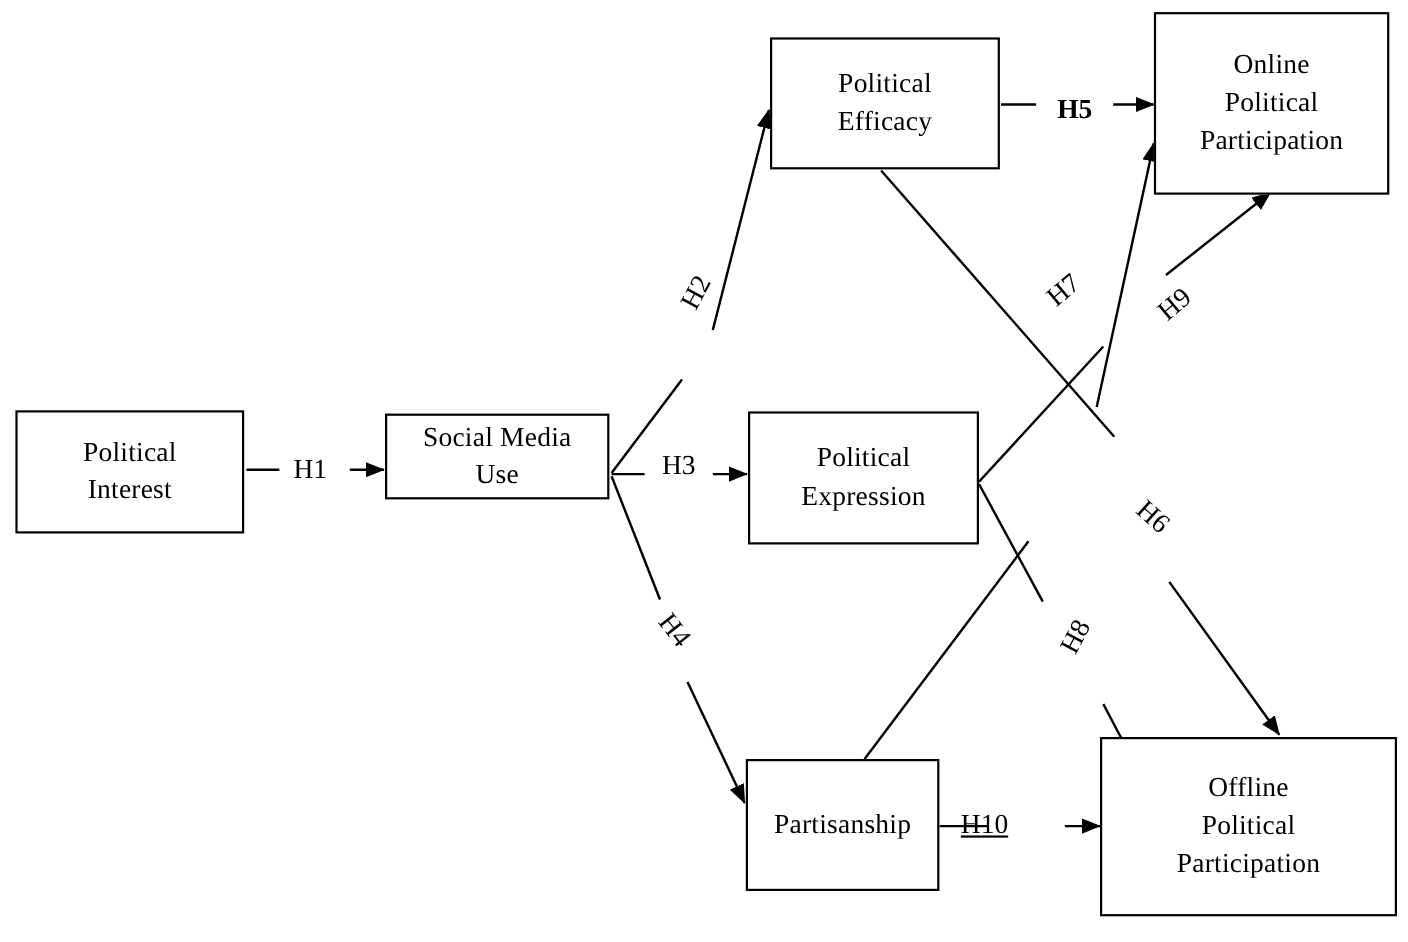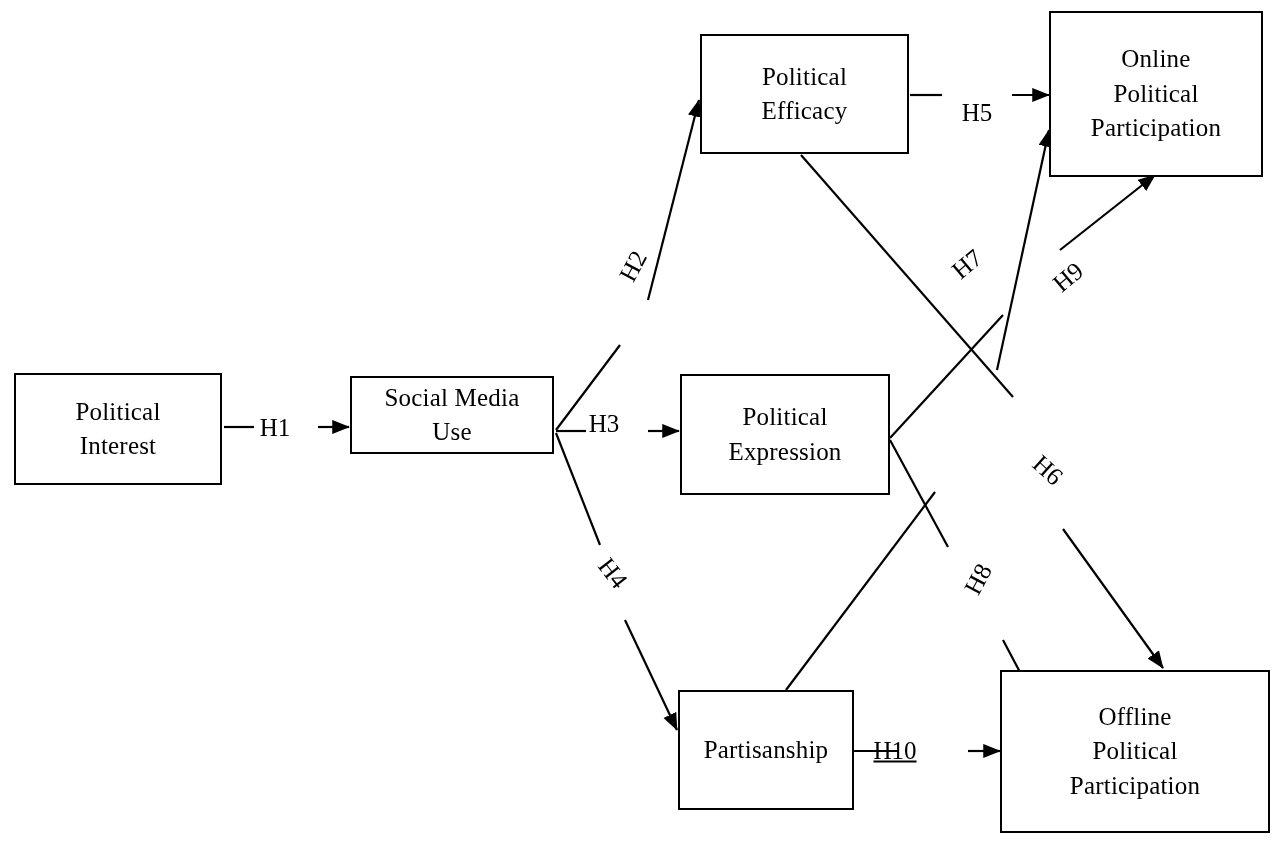--- a/index.html
+++ b/index.html
@@ -159,29 +159,29 @@
 Political
 Participation</span>
   </div>
 
   <div class="node" style="left:1000px; top:670px; width:270px; height:163px;">
     <span class="label">Offline
 Political
 Participation</span>
   </div>
 
-  <span class="hlabel center" style="left:275px; top:427px;">H1</span>
+  <span class="hlabel center" style="left:282px; top:427px;">H1</span>
 
   <span class="hlabel rot-up-steep" style="left:633px; top:266px;">H2</span>
 
-  <span class="hlabel center" style="left:604px; top:423px;">H3</span>
+  <span class="hlabel center" style="left:617px; top:423px;">H3</span>
 
   <span class="hlabel rot-down" style="left:613px; top:573px;">H4</span>
 
-  <span class="hlabel center" style="left:977px; top:112px;">H5</span>
+  <span class="hlabel center" style="left:977px; top:100px;font-weight:bold;">H5</span>
 
   <span class="hlabel rot-down-shallow" style="left:1048px; top:470px;">H6</span>
 
   <span class="hlabel rot-up-shallow" style="left:967px; top:264px;">H7</span>
 
   <span class="hlabel rot-up-steep" style="left:978px; top:579px;">H8</span>
 
   <span class="hlabel rot-up-shallow" style="left:1068px; top:277px;">H9</span>
 
   <span class="hlabel center" style="left:895px; top:750px;text-decoration:underline;">H10</span>

